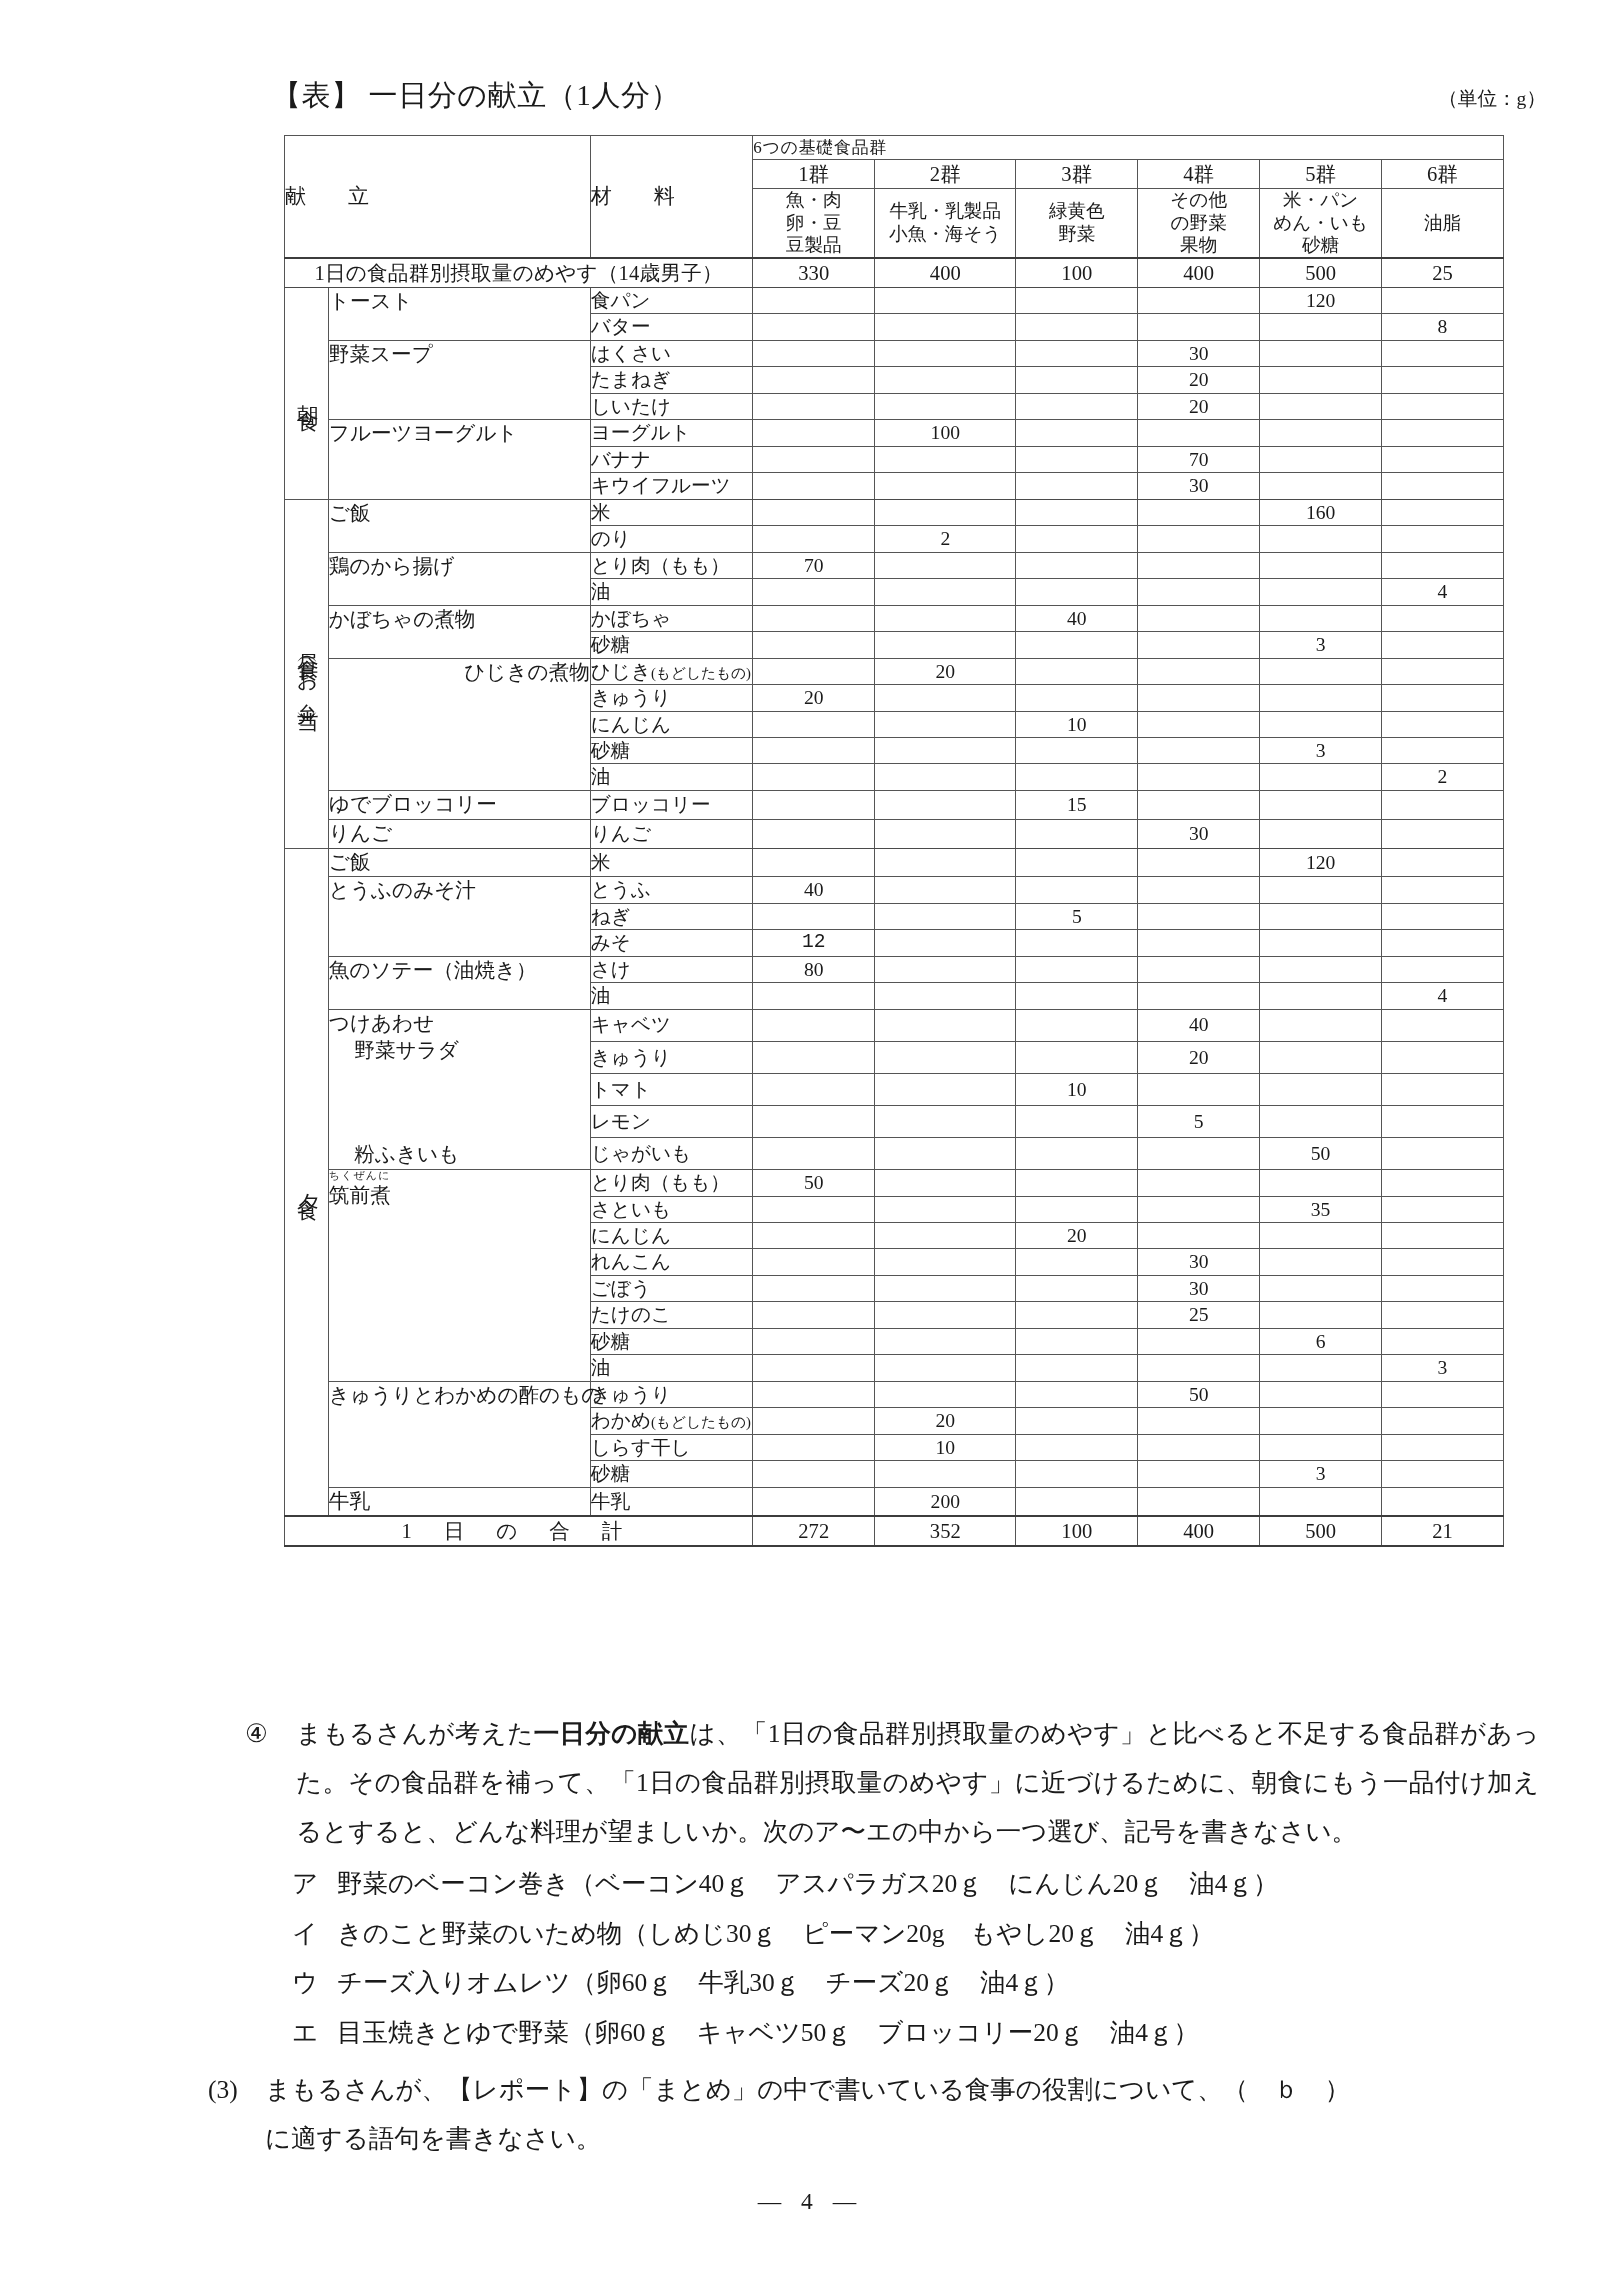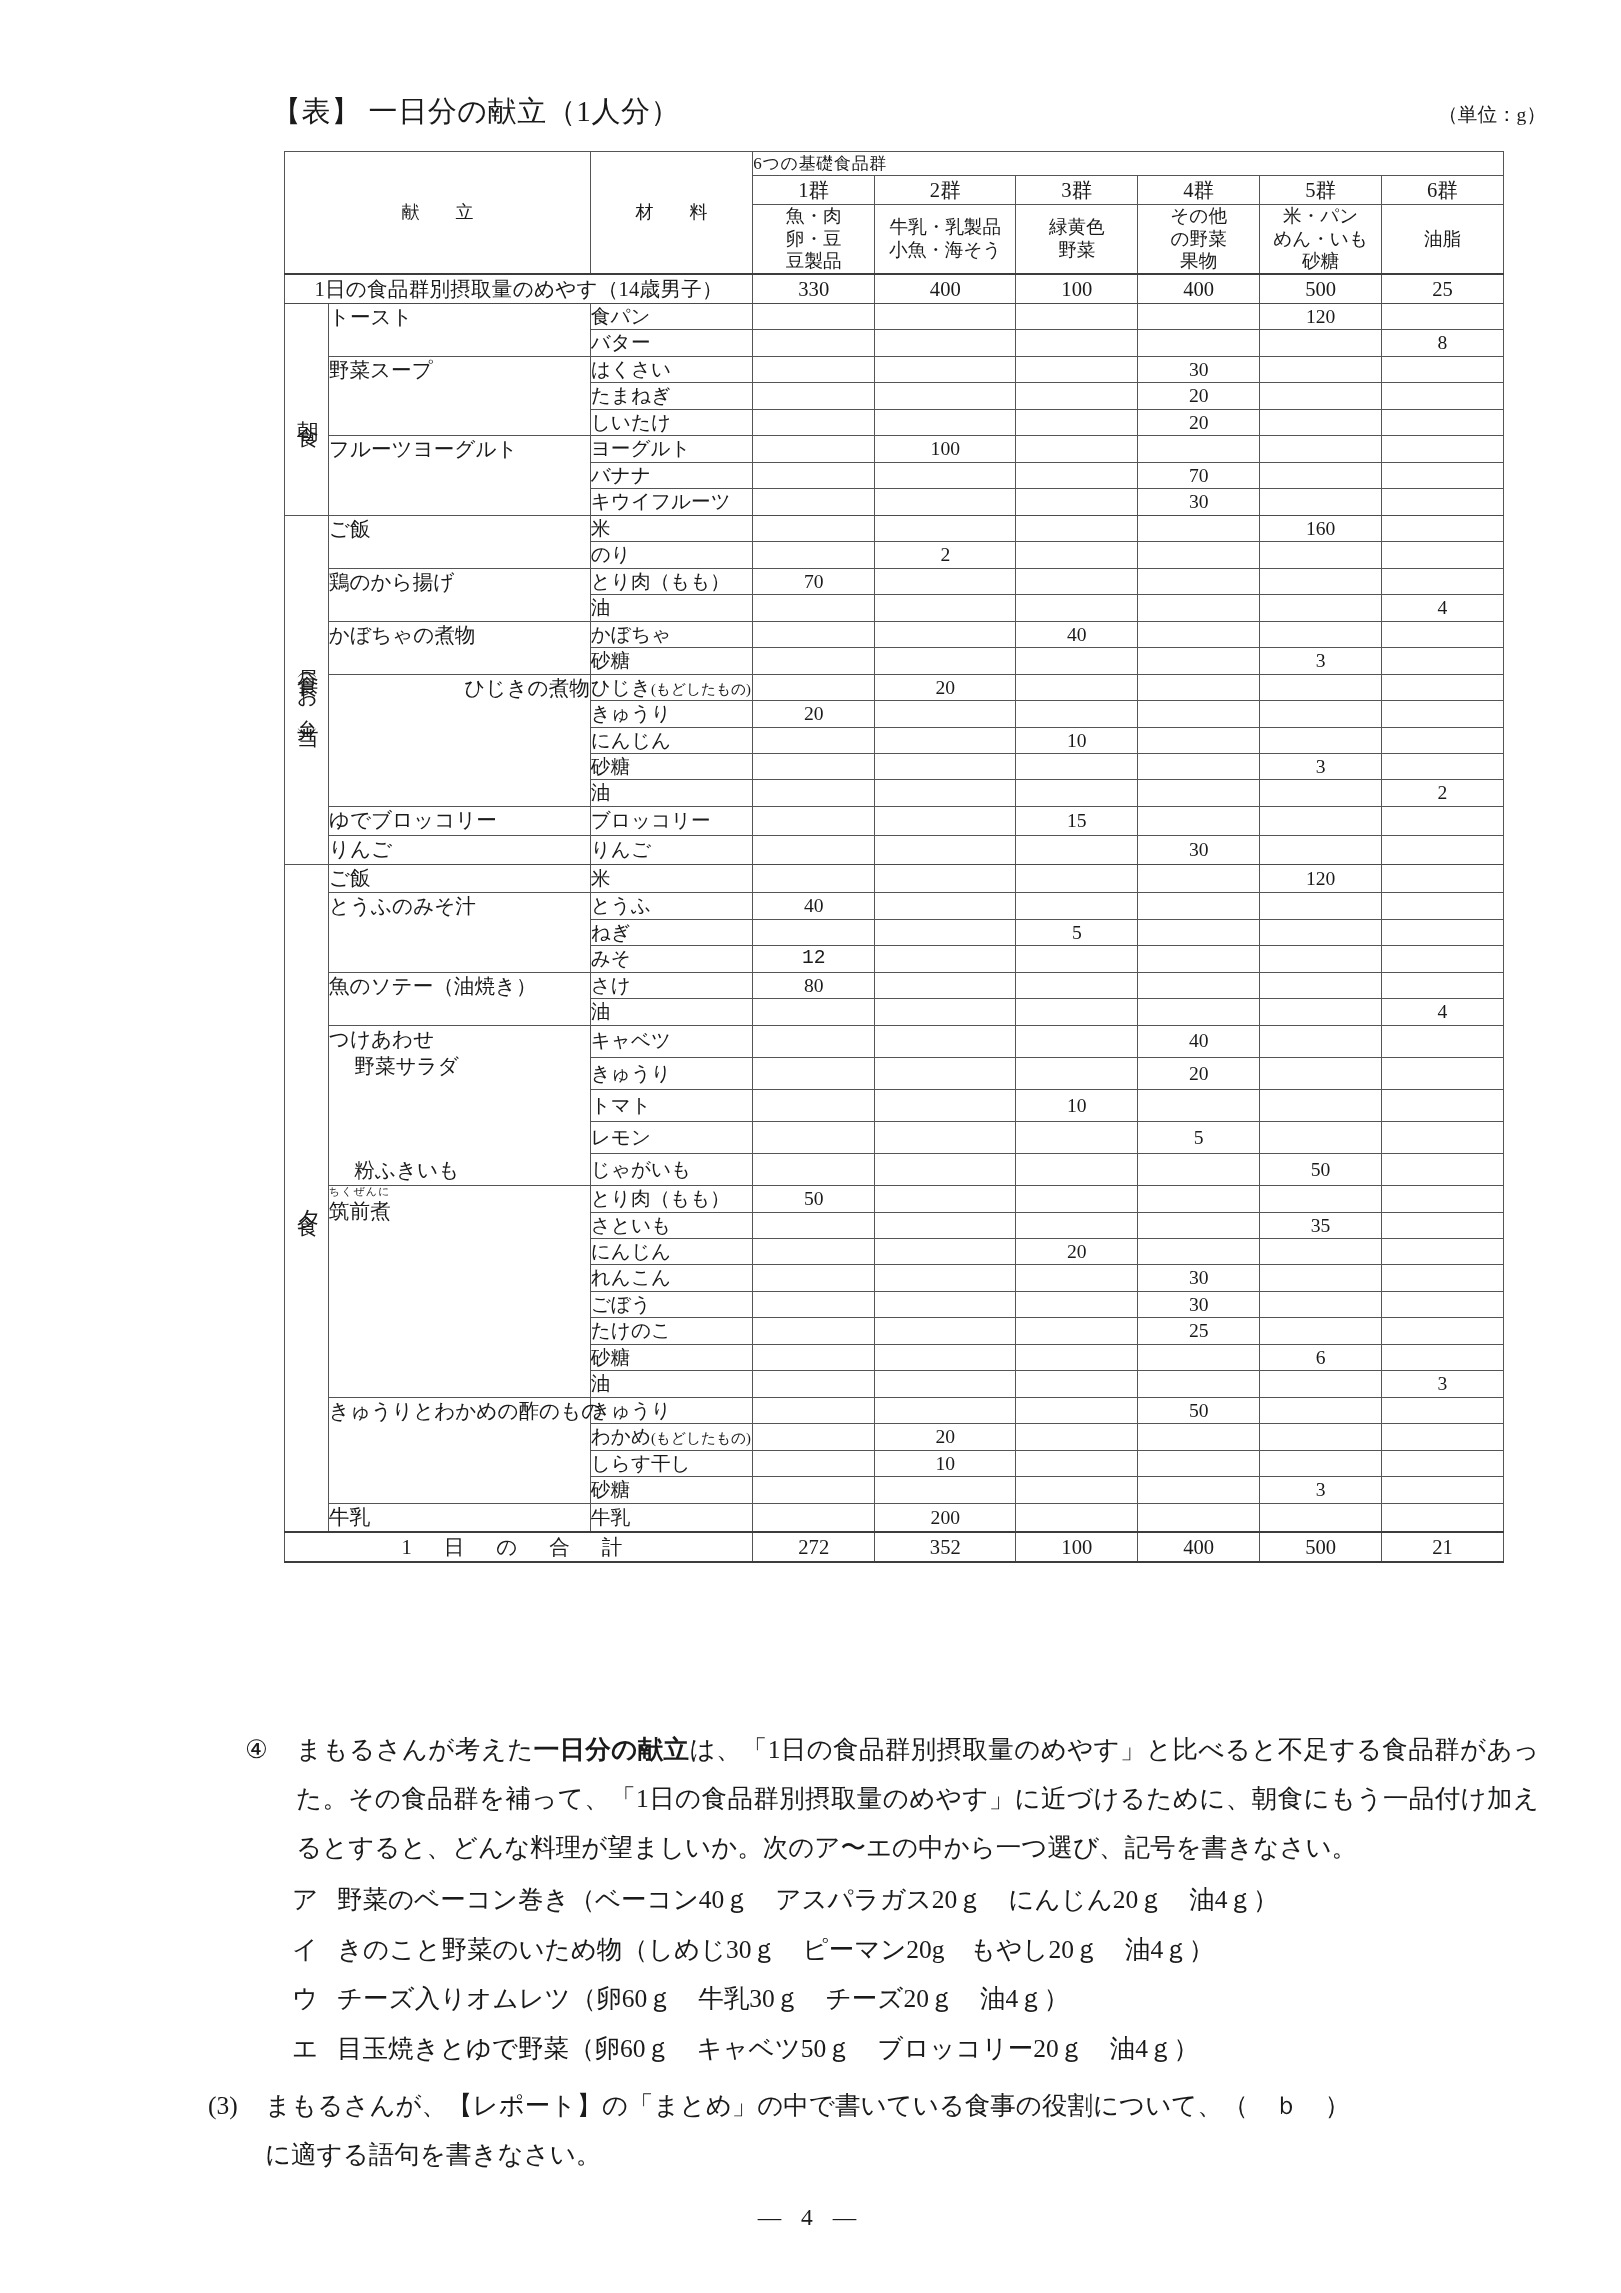--- a/index.html
+++ b/index.html
@@ -4,21 +4,21 @@
 <style>
   html,body{margin:0;padding:0;}
   body{
     width:1621px;height:2294px;
     background:#ffffff;
     font-family:"Liberation Serif","DejaVu Serif",serif;
     color:#1a1a1a;
     position:relative;
     overflow:hidden;
   }
-  .page{position:absolute;left:0;top:16px;width:1621px;height:1659px;}
+  .page{position:absolute;left:0;top:0;width:1621px;height:1659px;}
 
   
   .title-row{
     position:absolute;left:272px;top:76px;width:1274px;
     display:flex;align-items:flex-end;justify-content:space-between;
   }
   .tbl-title{font-size:29px;letter-spacing:.02em;white-space:nowrap;}
   .unit-label{font-size:19.6px;white-space:nowrap;padding-bottom:3.9px;}
 
   
@@ -30,21 +30,21 @@
     font-size:18.6px;
   }
   table.menu td,table.menu th{
     border:1px solid #555;
     padding:0;
     font-weight:normal;
     vertical-align:middle;
     background:#fff;
   }
   .outer-top td,.outer-top th{border-top:2px solid #3c3c3c;}
-  .hdr-c{text-align:center;font-size:18px;line-height:1.25;padding:4.9px 2px;}
+  .hdr-c{font-size:21px;line-height:1.25;padding:4.9px 2px;}
   .hdr-big{font-size:17px;padding:6.9px 0 7.8px;letter-spacing:.04em;}
   .hdr-grp{text-align:center;font-size:20.6px;padding:3.9px 0 4.9px;}
   .hdr-desc{text-align:center;font-size:18.6px;line-height:1.22;padding:5.9px 1px 6.9px;}
 
   
   col.c-meal{width:41px;}
   col.c-dish{width:245px;}
   col.c-mat{width:152px;}
   col.c-g{width:114px;}
   col.c-g2{width:132px;}

